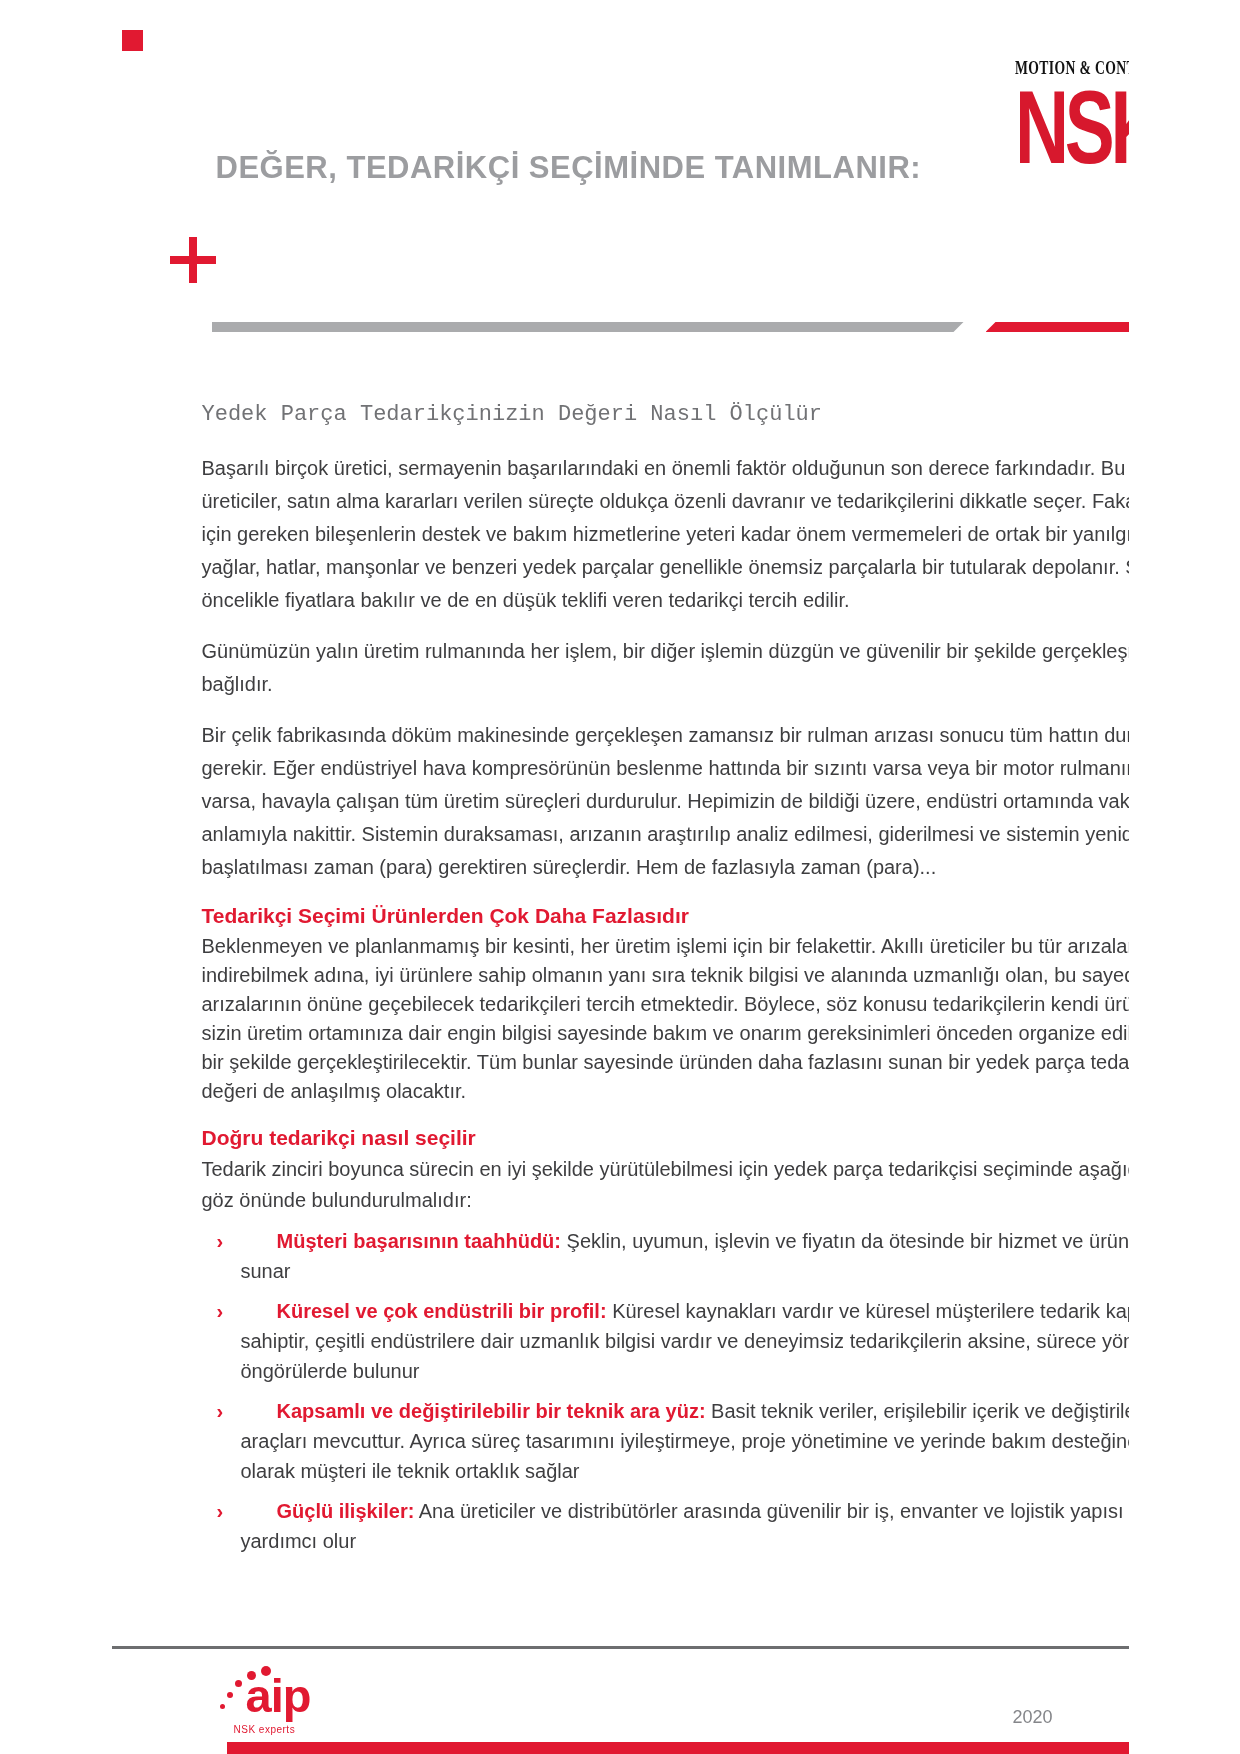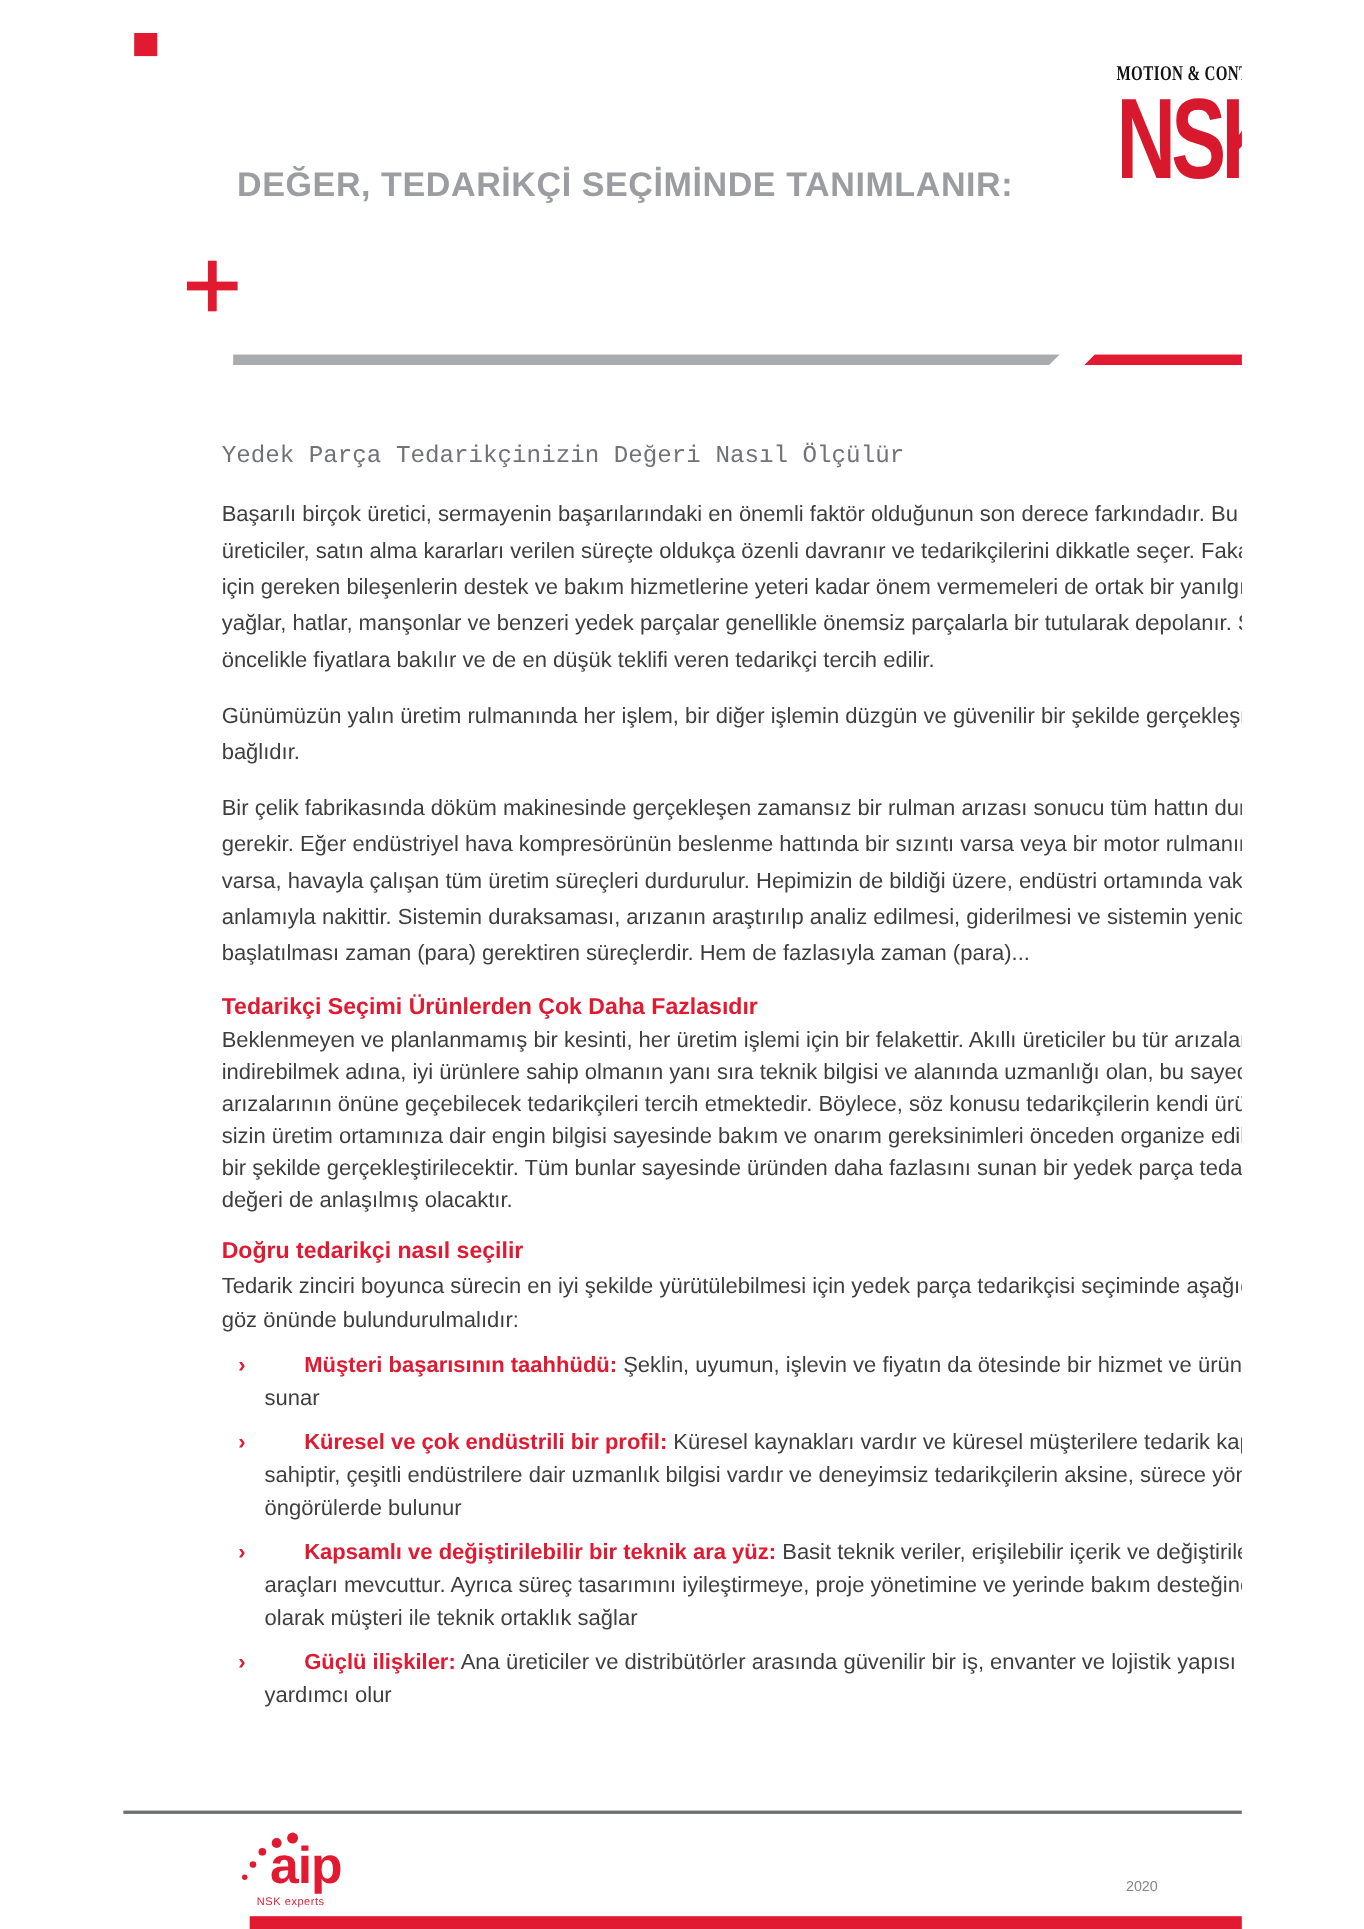--- a/index.html
+++ b/index.html
@@ -82,21 +82,21 @@
   .aip-text{
     position:absolute;left:26px;top:6px;
     font-size:47px;font-weight:bold;letter-spacing:-1px;color:var(--accent-red);line-height:1;
   }
   .aip-caption{position:absolute;left:14px;top:58px;font-size:10px;letter-spacing:0.5px;color:var(--accent-red);}
   .footer-credit{
     position:absolute;left:0;right:0;top:1784px;text-align:left;
     font-size:17px;font-weight:bold;color:#232323;
   }
   .footer-credit .publisher{color:var(--accent-red);}
-  .footer-year{position:absolute;right:76px;top:1707px;font-size:13px;color:var(--year-gray);}
+  .footer-year{position:absolute;right:76px;top:1707px;font-size:18px;color:var(--year-gray);}
   .bottom-bar{position:absolute;left:115px;right:0;bottom:0;height:12px;background:var(--accent-red);}
 </style>
 </head>
 <body>
 
 <div class="page">
 
   <div class="corner-square"></div>
 
   <div class="brand">

